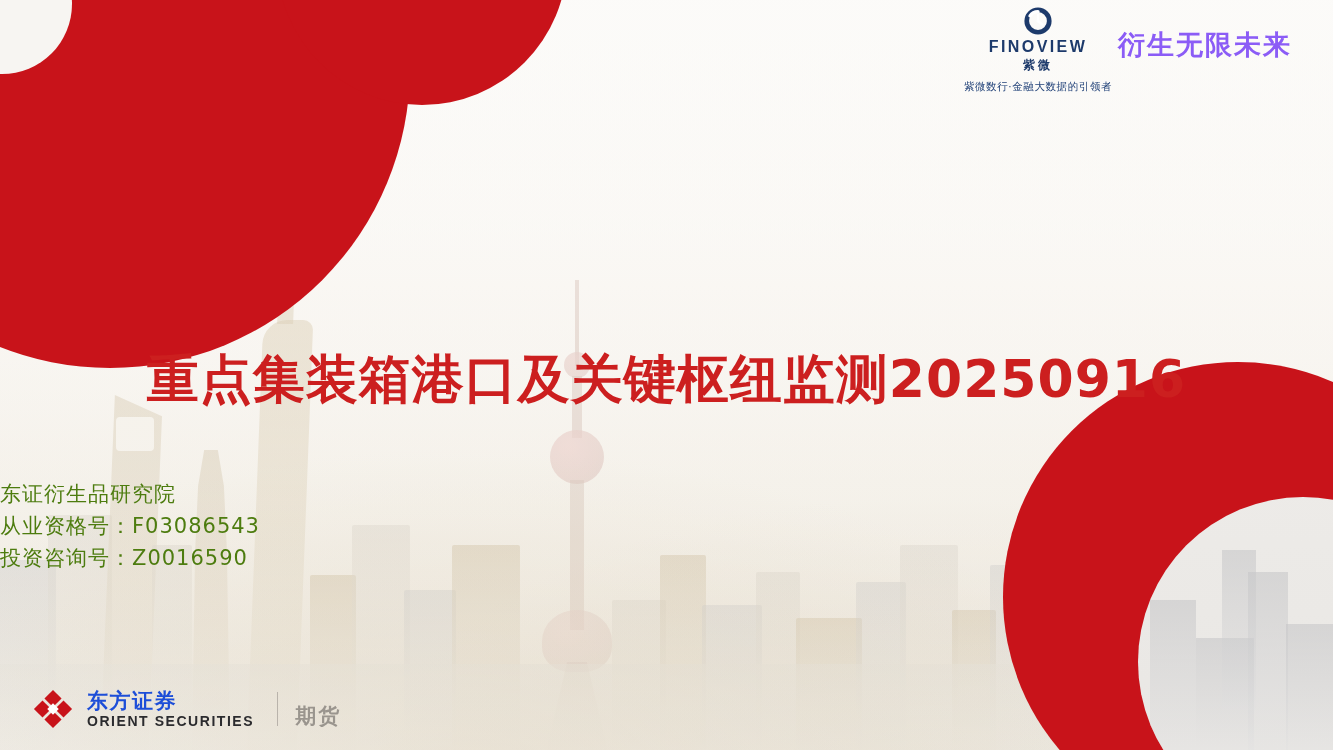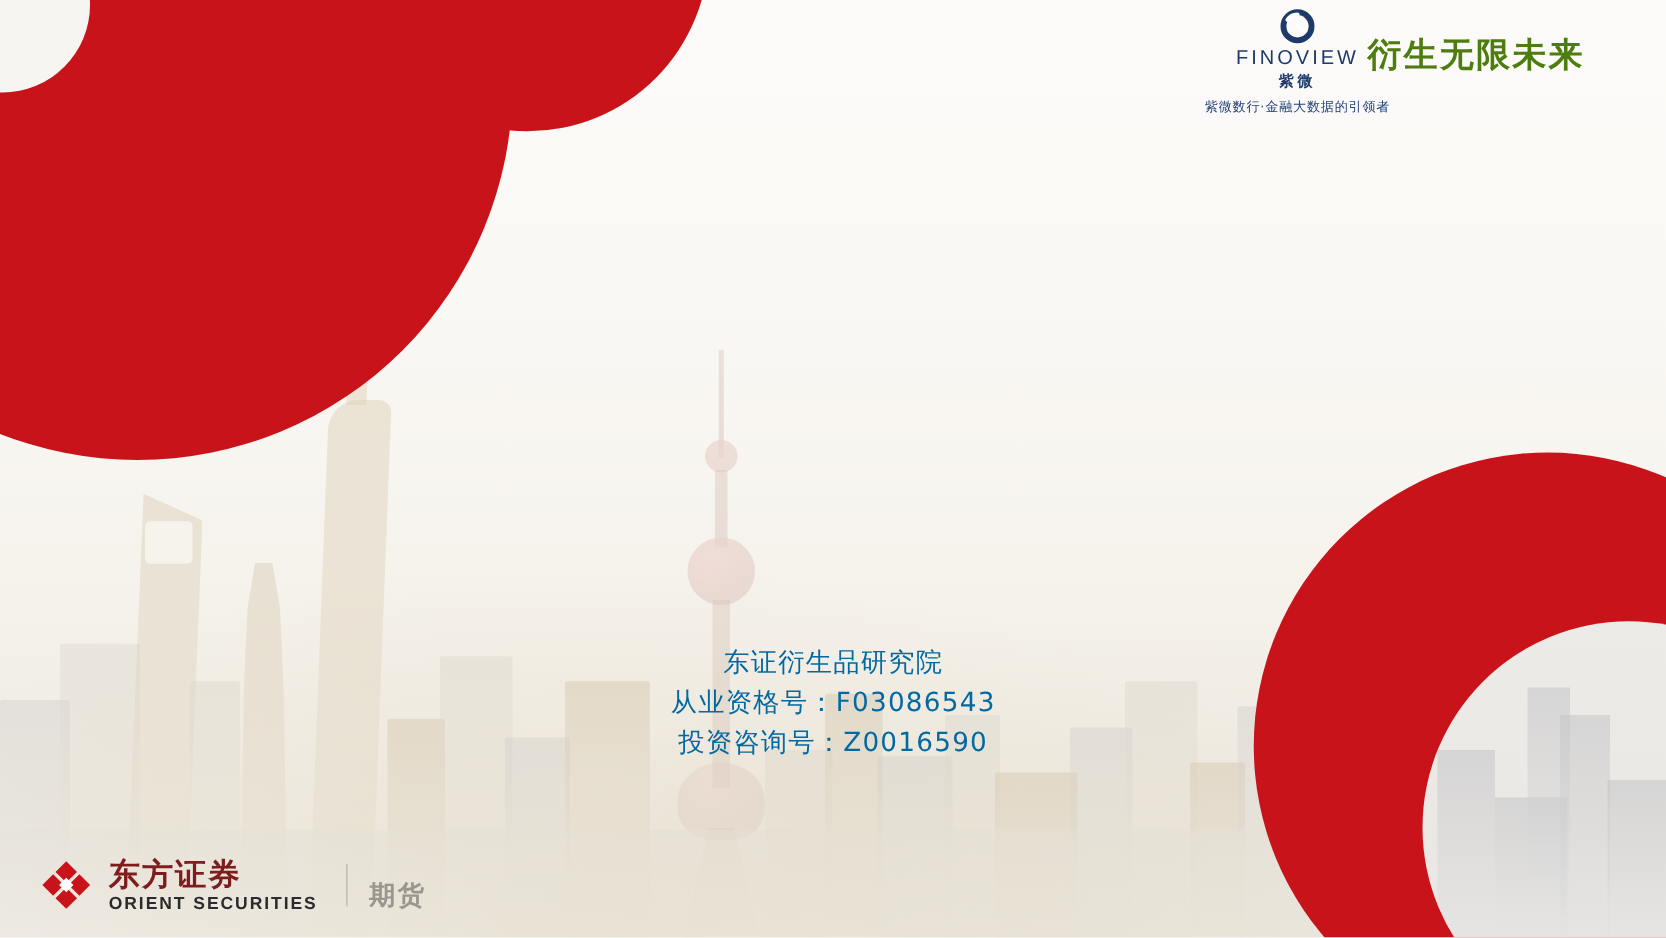--- a/index.html
+++ b/index.html
@@ -240,21 +240,21 @@
   }
   .fv-mark {
     width: 30px;
     height: 30px;
     margin: 0 auto 3px;
     display: block;
   }
   .fv-name {
     font-family: "Liberation Sans", sans-serif;
     font-size: 16px;
-    font-weight: 400;
+    font-weight: 700;
     letter-spacing: 2.4px;
     color: #1d3a6b;
     line-height: 1.05;
   }
   .fv-cn {
     font-family: "DejaVu Sans", sans-serif;
     font-size: 12px;
     font-weight: 700;
     letter-spacing: 3px;
     color: #1d3a6b;
@@ -268,28 +268,28 @@
     color: #24447a;
     margin-top: 9px;
     white-space: nowrap;
     line-height: 1.1;
     text-align: center;
   }
 
   
   .slogan {
     position: absolute;
-    left: 1094px;
+    left: 1118px;
     top: 31px;
     z-index: 6;
     font-family: "DejaVu Sans", sans-serif;
     font-size: 27px;
     font-weight: 600;
     letter-spacing: 2px;
-    color: #4d7c0f;
+    color: #8b5cf6;
     white-space: nowrap;
     line-height: 1;
   }
 
   
   .title {
     position: absolute;
     left: 0; right: 0;
     top: 315px;
     z-index: 5;
@@ -302,24 +302,22 @@
     white-space: nowrap;
     line-height: 1.12;
   }
 
   
   .byline {
     position: absolute;
     left: 0; right: 0;
     top: 478px;
     z-index: 5;
-    text-align: center;
-    font-family: "DejaVu Sans", sans-serif;
-    color: #0369a1;
-    margin-top: 36px;
+    font-family: "DejaVu Sans", sans-serif;
+    color: #4d7c0f;
   }
   .byline .line {
     font-size: 21px;
     letter-spacing: 1px;
     line-height: 1.53;
     white-space: nowrap;
   }
 
   
   .orient-logo {
@@ -336,24 +334,24 @@
     height: 42px;
     flex: 0 0 auto;
   }
   .ol-text {
     display: flex;
     flex-direction: column;
     justify-content: center;
   }
   .ol-cn {
     font-family: "DejaVu Sans", sans-serif;
-    font-size: 25px;
+    font-size: 21px;
     font-weight: 700;
     letter-spacing: 1.5px;
-    color: #7f1d1d;
+    color: #1d4ed8;
     line-height: 1.06;
   }
   .ol-en {
     font-family: "Liberation Sans", sans-serif;
     font-size: 14px;
     font-weight: 700;
     letter-spacing: 1.55px;
     color: #2b2b2e;
     margin-top: 2px;
     line-height: 1.05;
@@ -446,20 +444,21 @@
       <path d="M16 16 L21 20" stroke="#ffffff" stroke-width="2.4" stroke-linecap="round"></path>
       <circle cx="16" cy="16" r="1.7" fill="#ffffff"></circle>
     </svg>
     <div class="fv-name">FINOVIEW</div>
     <div class="fv-cn">紫微</div>
     <div class="fv-tagline">紫微数行·金融大数据的引领者</div>
   </div>
 
   <div class="slogan">衍生无限未来</div>
 
+  <h1 class="title">重点集装箱港口及关键枢纽监测20250916</h1>
 
   <div class="byline">
     <div class="line">东证衍生品研究院</div>
     <div class="line">从业资格号：F03086543</div>
     <div class="line">投资咨询号：Z0016590</div>
   </div>
 
   <div class="orient-logo">
     <svg class="ol-mark" viewBox="0 0 44 44">
       <g fill="#c8131a">

